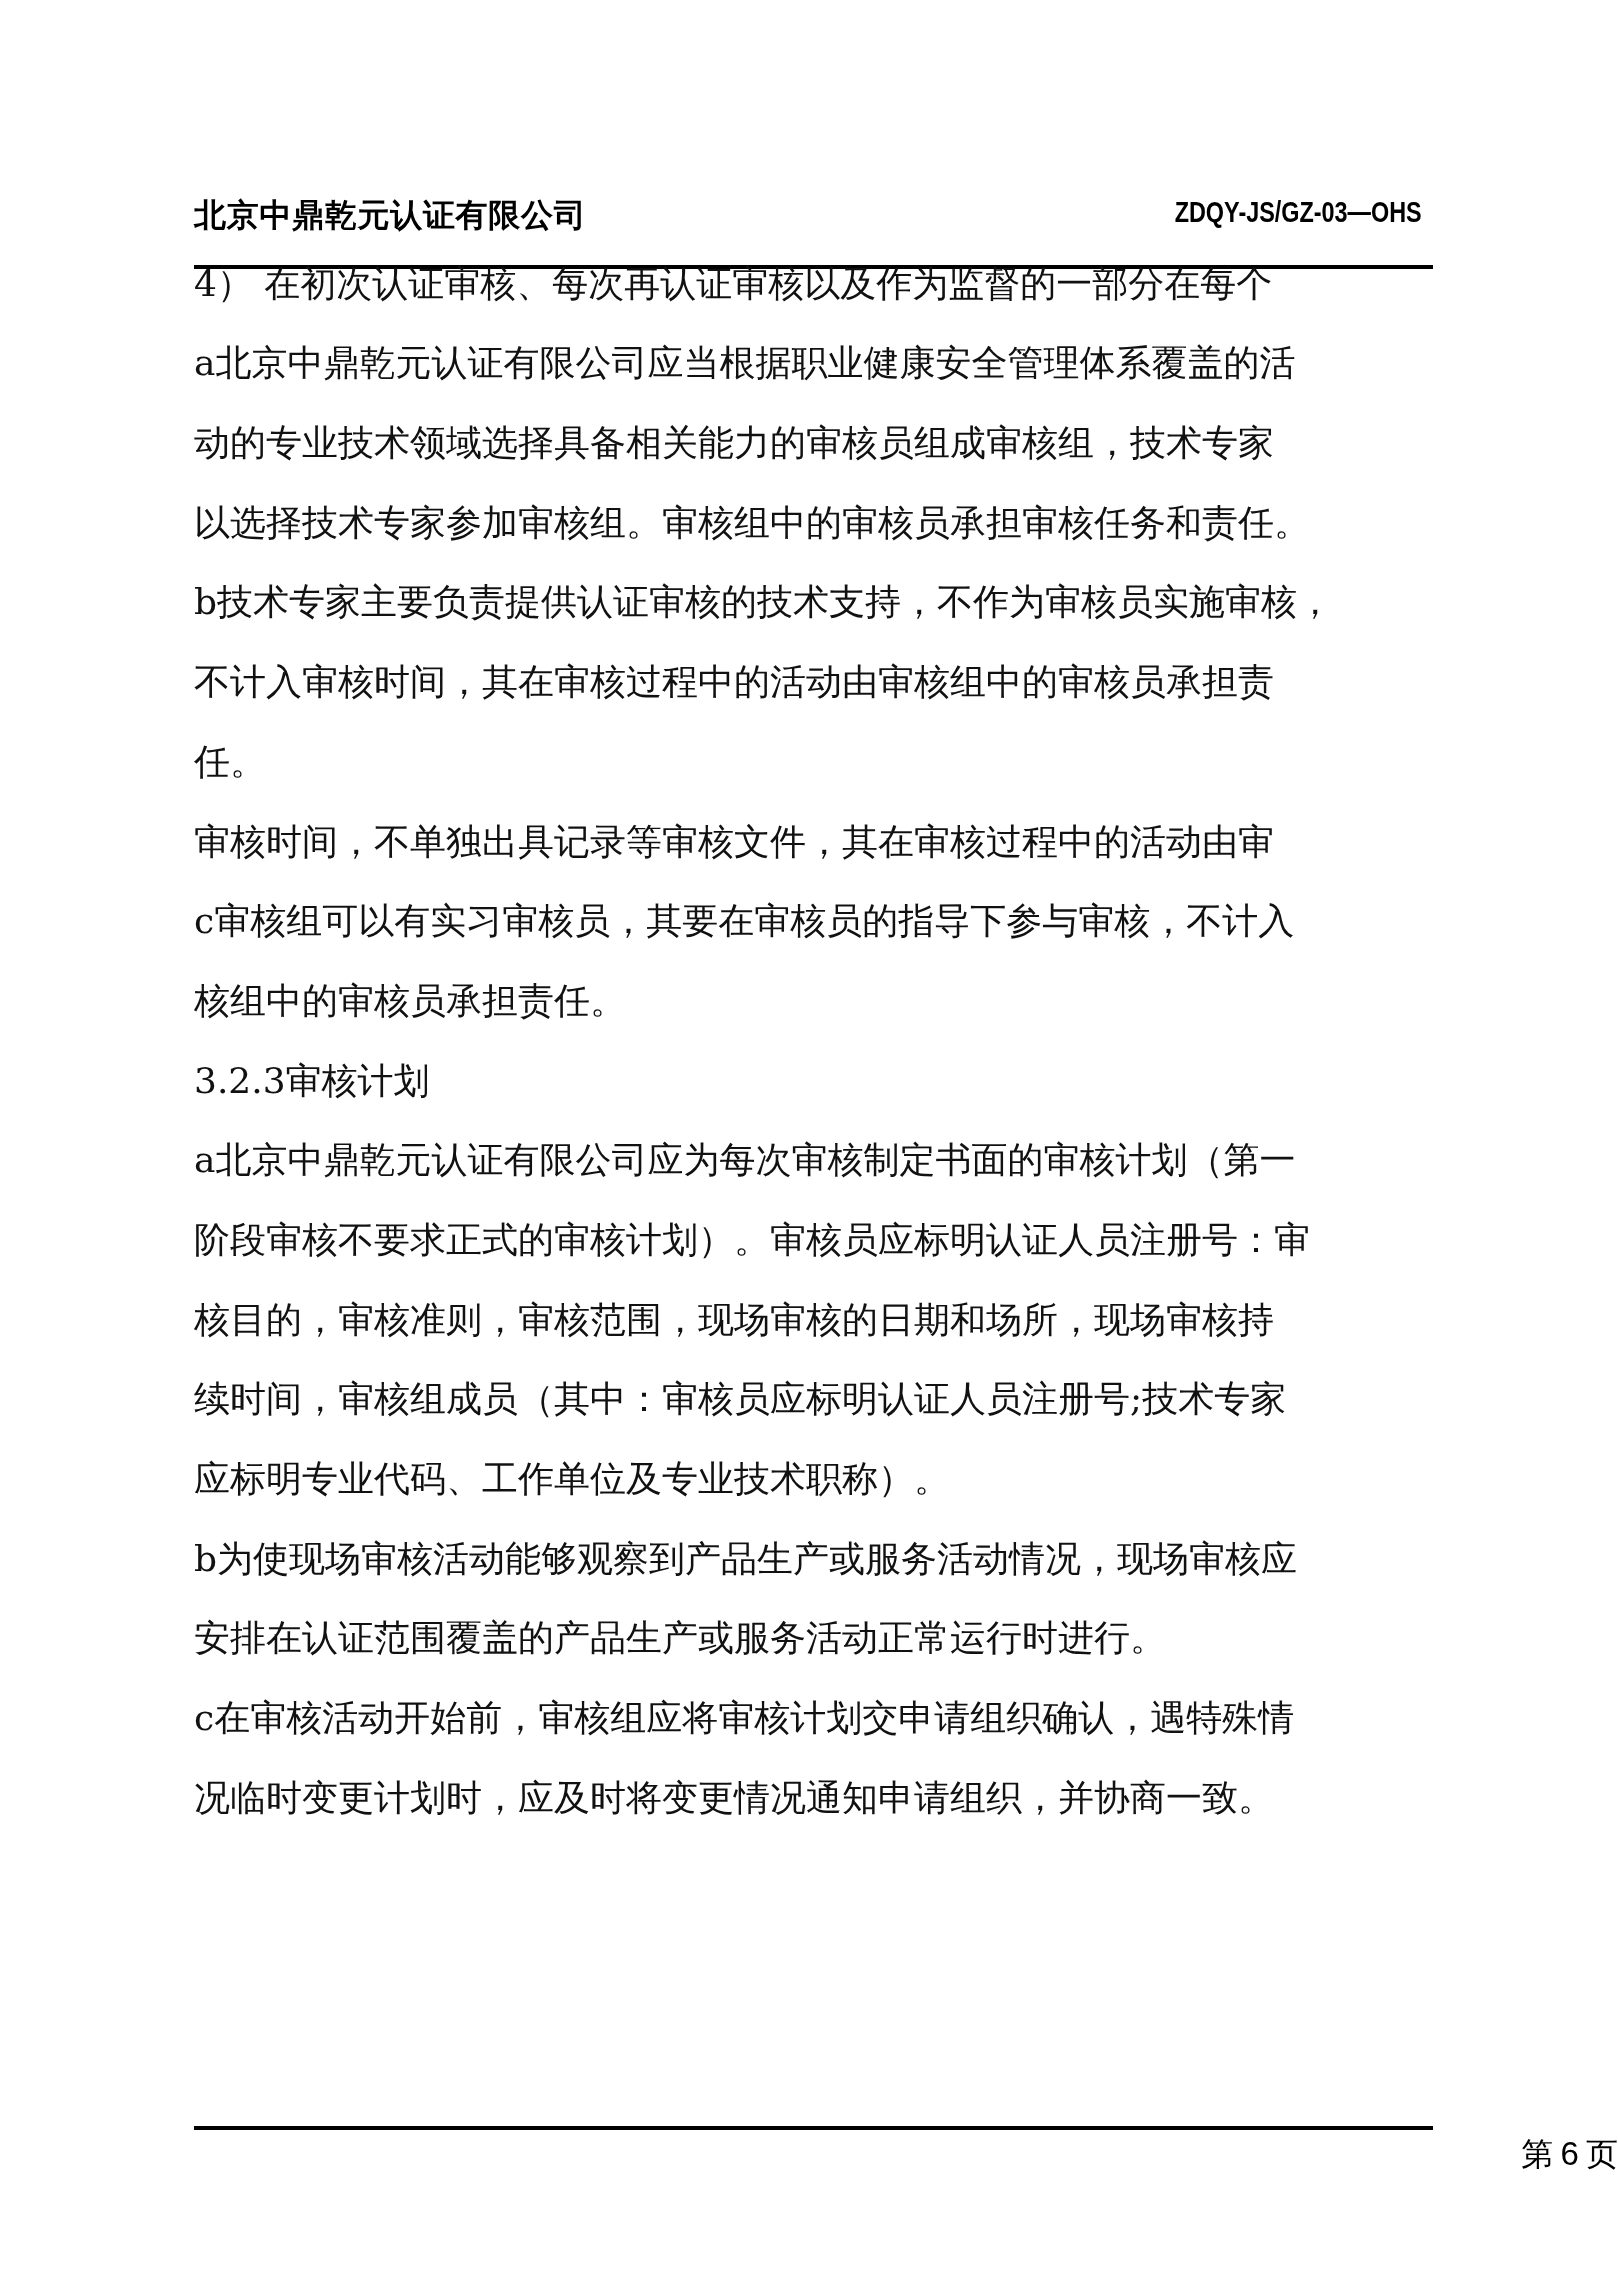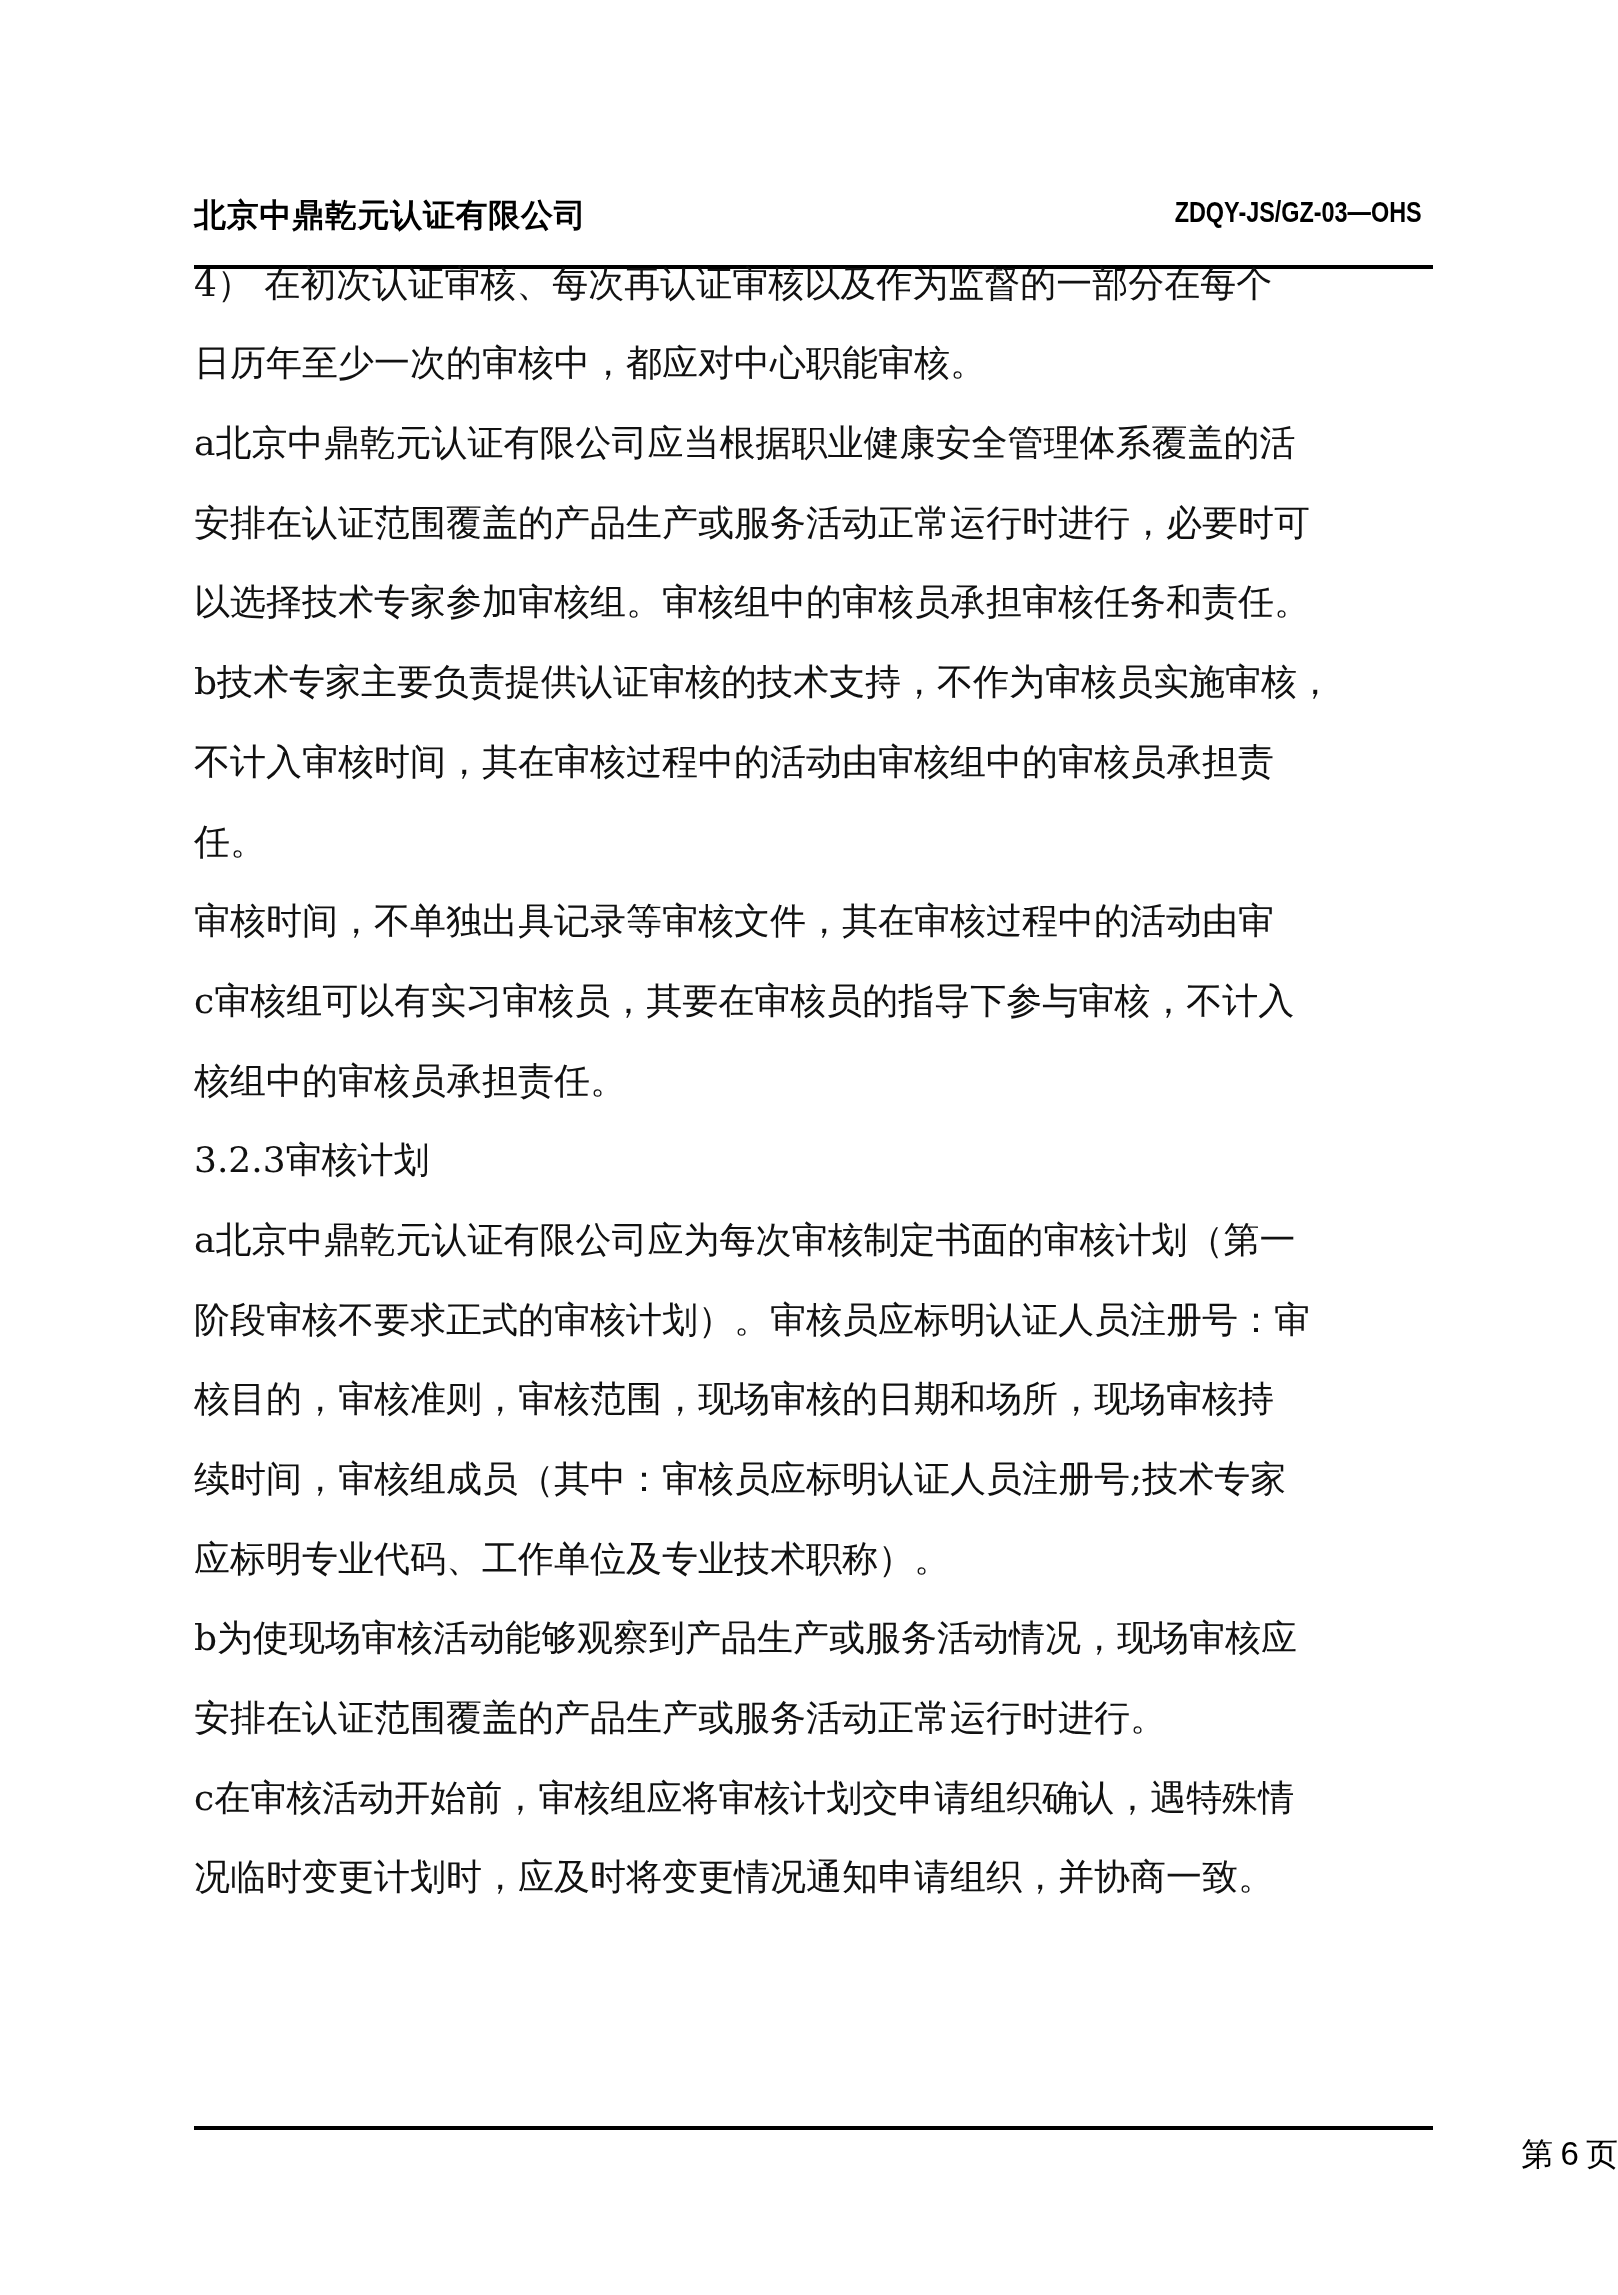--- a/index.html
+++ b/index.html
@@ -22,23 +22,22 @@
 
   <div class="header">
     <span class="header-company">北京中鼎乾元认证有限公司</span>
     <span class="header-code">ZDQY-JS/GZ-03—OHS</span>
   </div>
 
   <div class="rule-top"></div>
 
   <div class="body">
     <div class="line">4）  在初次认证审核、每次再认证审核以及作为监督的一部分在每个</div>
-    <div class="line">日历年至少一次的审核中，都应对中心职能审核。</div>
     <div class="line">a北京中鼎乾元认证有限公司应当根据职业健康安全管理体系覆盖的活</div>
-    <div class="line">安排在认证范围覆盖的产品生产或服务活动正常运行时进行，必要时可</div>
+    <div class="line">动的专业技术领域选择具备相关能力的审核员组成审核组，技术专家</div>
     <div class="line">以选择技术专家参加审核组。审核组中的审核员承担审核任务和责任。</div>
     <div class="line">b技术专家主要负责提供认证审核的技术支持，不作为审核员实施审核，</div>
     <div class="line">不计入审核时间，其在审核过程中的活动由审核组中的审核员承担责</div>
     <div class="line">任。</div>
     <div class="line">审核时间，不单独出具记录等审核文件，其在审核过程中的活动由审</div>
     <div class="line">c审核组可以有实习审核员，其要在审核员的指导下参与审核，不计入</div>
     <div class="line">核组中的审核员承担责任。</div>
     <div class="line">3.2.3审核计划</div>
     <div class="line">a北京中鼎乾元认证有限公司应为每次审核制定书面的审核计划（第一</div>
     <div class="line">阶段审核不要求正式的审核计划）。审核员应标明认证人员注册号：审</div>

